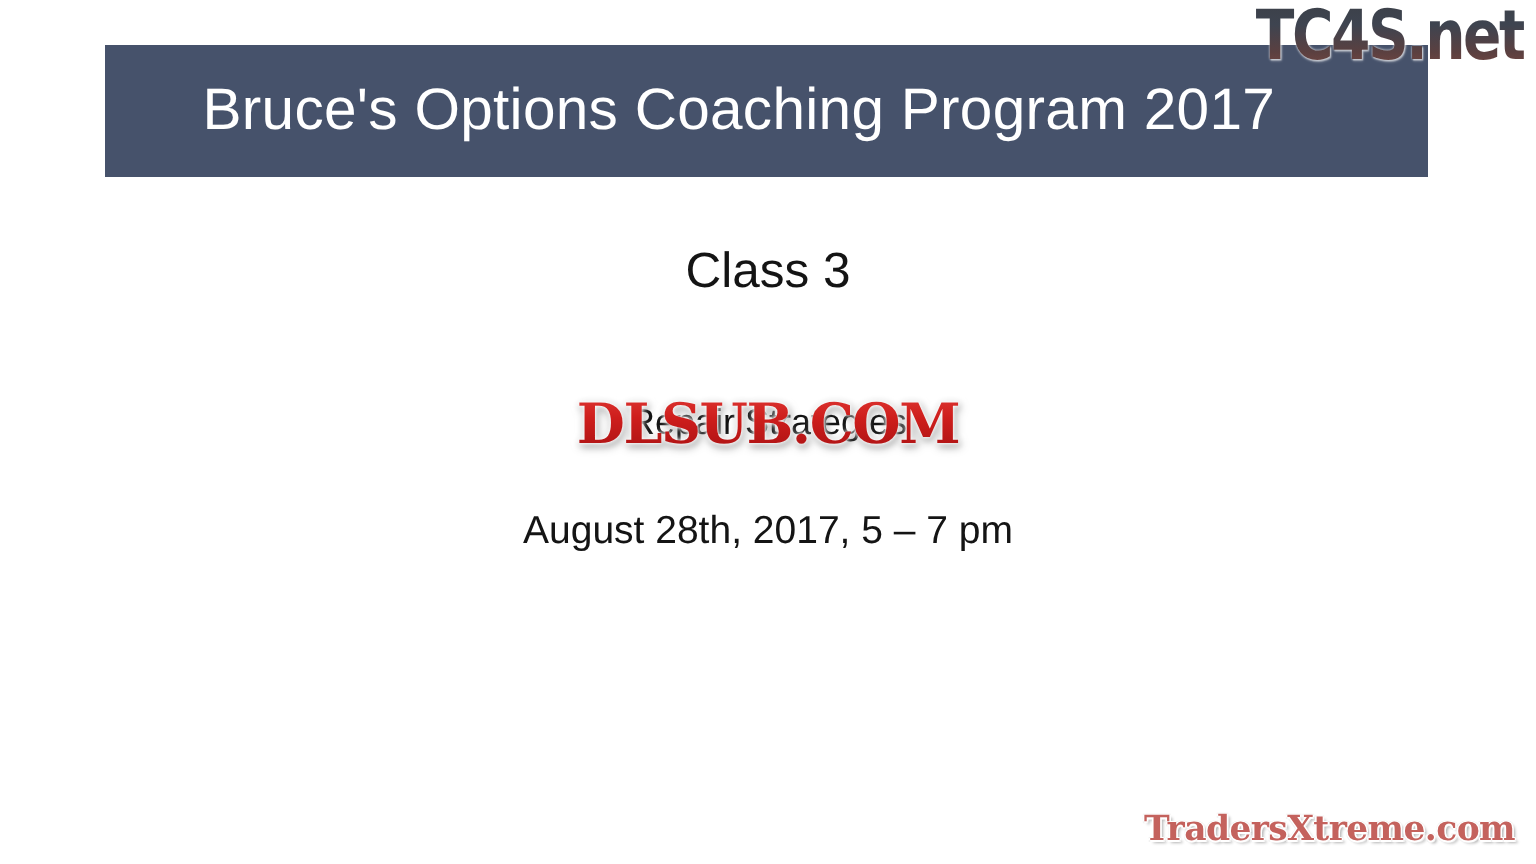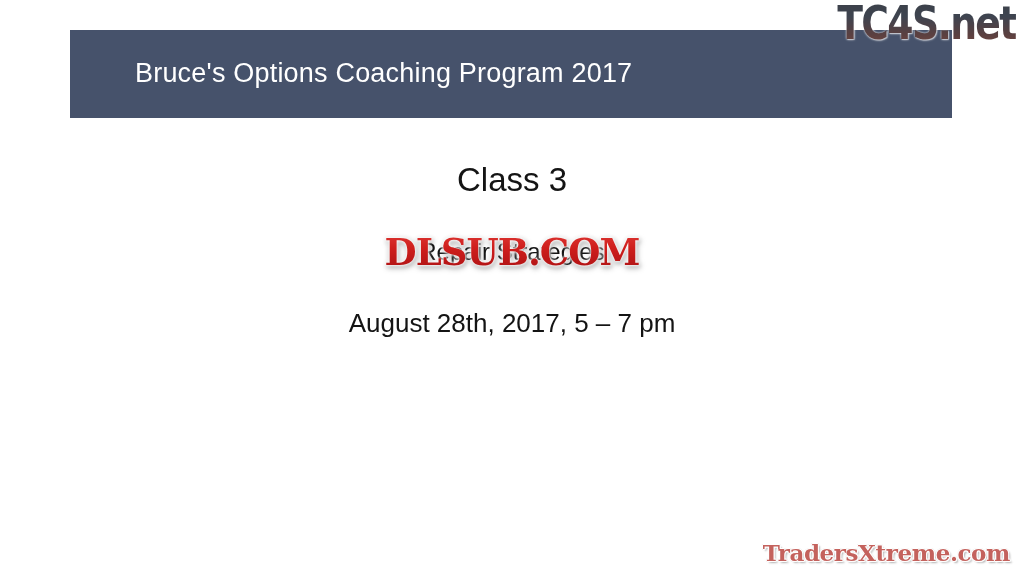--- a/index.html
+++ b/index.html
@@ -31,21 +31,21 @@
     width: 882px;
     height: 88px;
     background: #46526B;
     display: flex;
     align-items: center;
   }
   .title-bar-text {
     color: #ffffff;
     font-family: "Liberation Sans", sans-serif;
     font-weight: 300;
-    font-size: 27px;
+    font-size: 39px;
     line-height: 1.1;
     letter-spacing: 0.2px;
     margin-left: 65px;
     white-space: nowrap;
   }
 
   
   .body-block {
     position: absolute;
     left: 0;
@@ -59,21 +59,21 @@
     font-weight: 400;
     white-space: nowrap;
   }
   .line-class {
     font-size: 33px;
     line-height: 1.2;
     margin: 0 0 0 0;
   }
   .line-subject-wrap {
     position: relative;
-    margin-top: 32px;
+    margin-top: 62px;
     height: 40px;
   }
   .line-subject {
     font-size: 24px;
     line-height: 40px;
   }
   .line-date {
     font-size: 26px;
     line-height: 1.2;
     margin-top: 36px;

